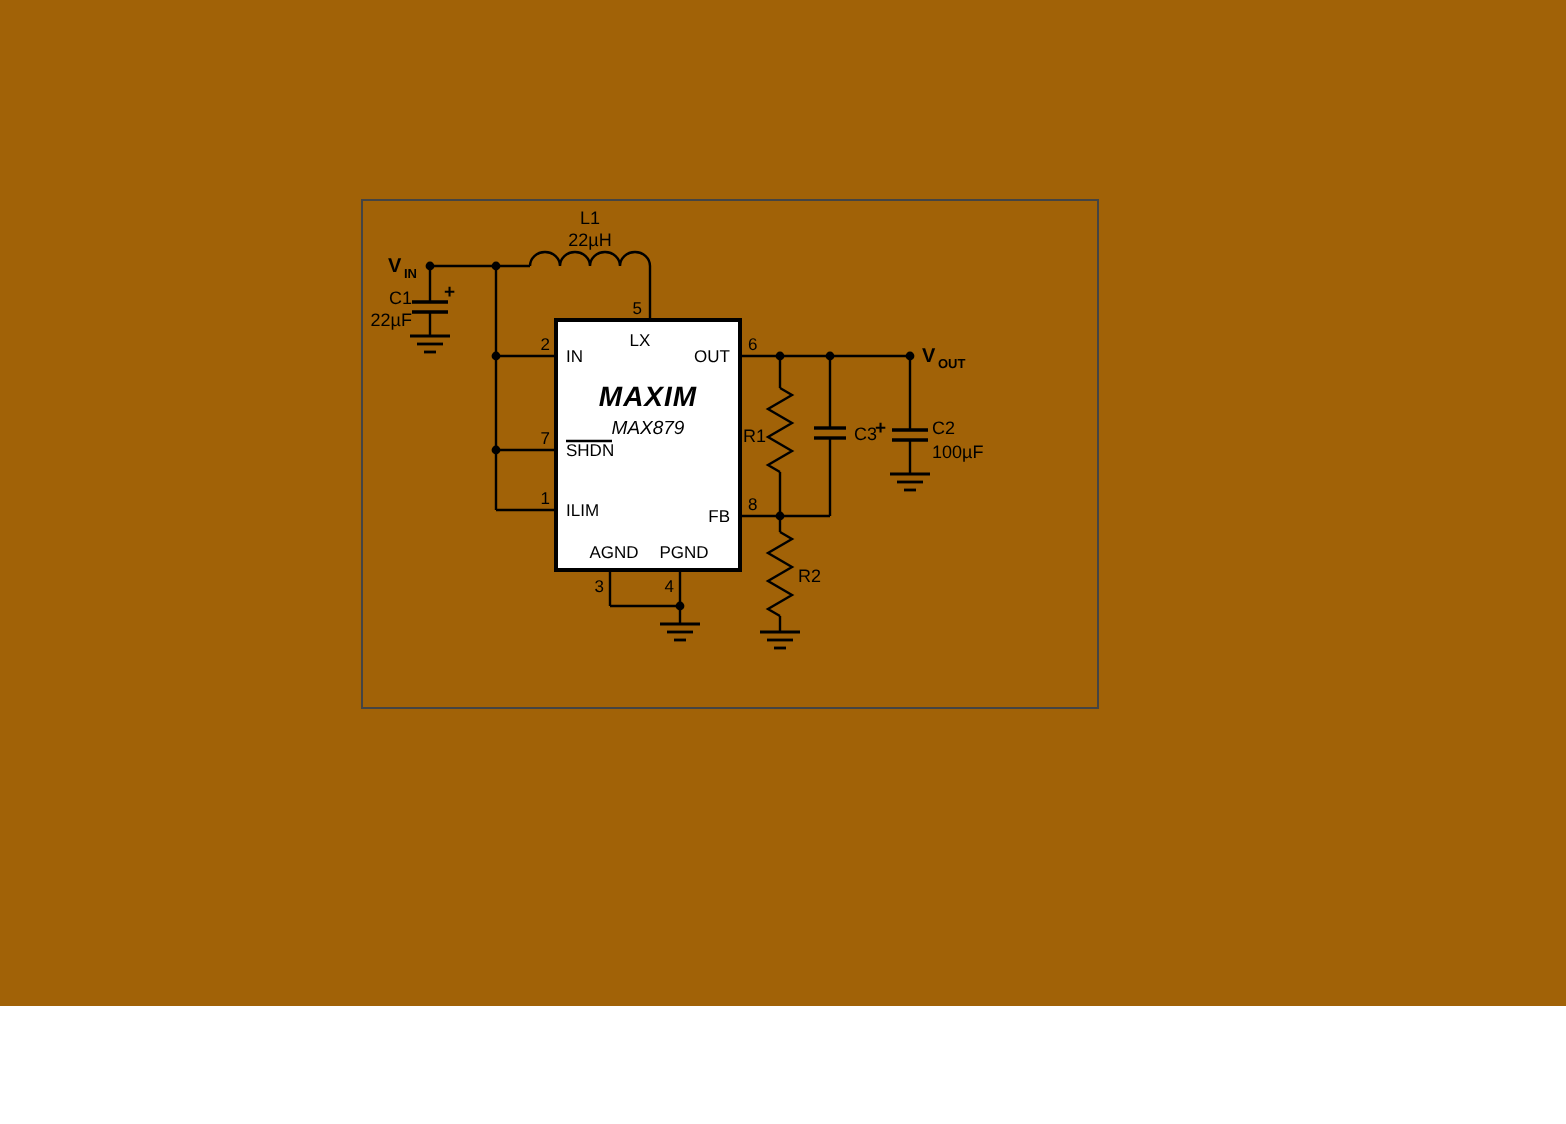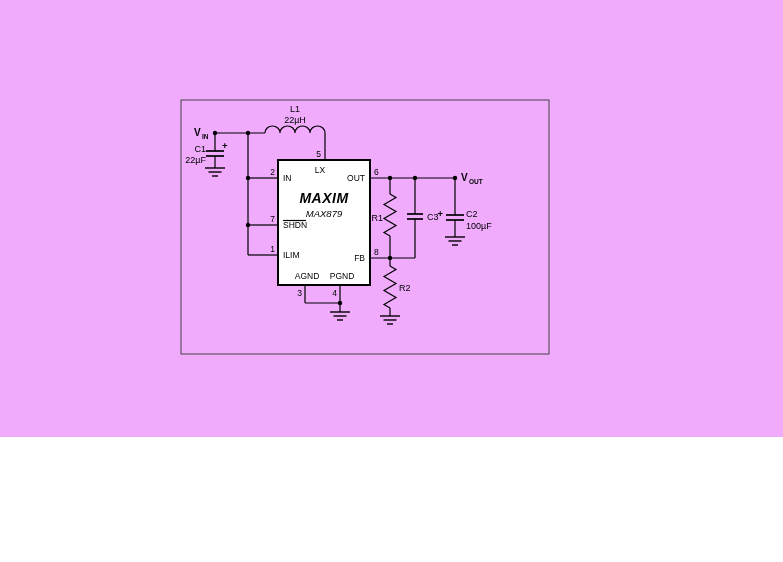--- a/index.html
+++ b/index.html
@@ -1,16 +1,16 @@
 <!DOCTYPE html>
 <html><head>
 <meta charset="utf-8">
 <style>
   html,body{margin:0;padding:0;background:#fff;width:783px;height:562px;overflow:hidden}
-  .stage{position:relative;width:783px;height:437px;background:#f0abfc}
+  .stage{position:relative;width:783px;height:503px;background:#a16207}
   svg{position:absolute;left:0;top:0}
   .wire{stroke:#000;stroke-width:1.2;fill:none}
   .frame{stroke:#444;stroke-width:1;fill:none}
   .icbody{stroke:#000;stroke-width:2;fill:#fff}
   .plate{stroke:#000;stroke-width:1.7}
   .gnd{stroke:#000;stroke-width:1.4}
   .dot{fill:#000}
   text{font-family:"Liberation Sans","DejaVu Sans",sans-serif;fill:#000}
   .lbl{font-size:9px}
   .pin{font-size:8.5px}

